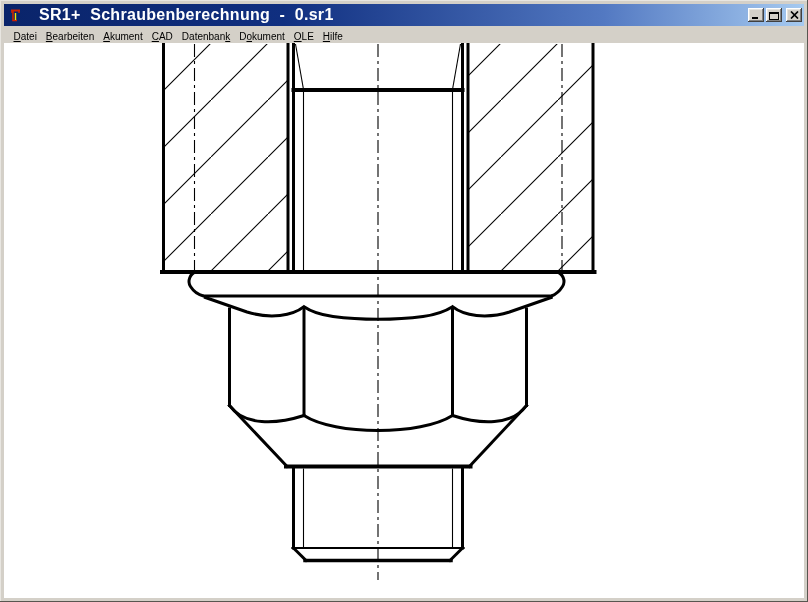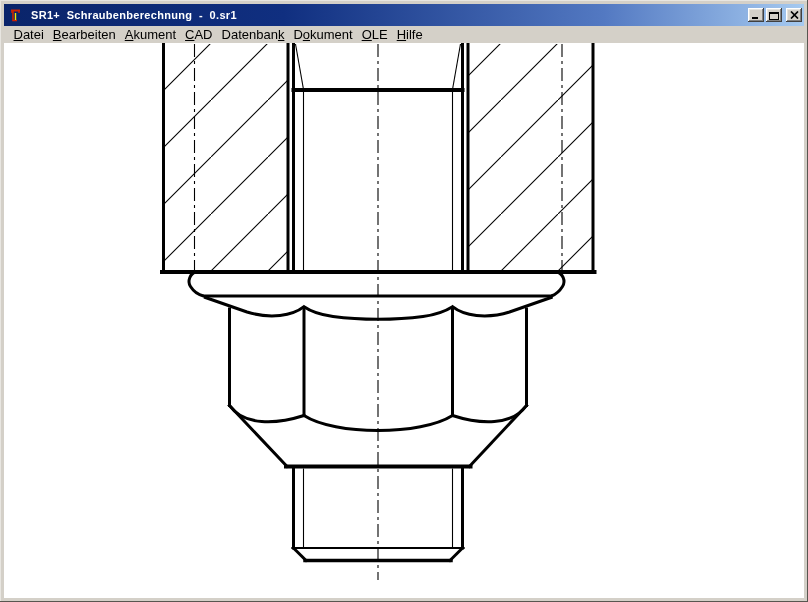--- a/index.html
+++ b/index.html
@@ -16,43 +16,43 @@
     height:22px;
     background:linear-gradient(to right,#0A246A 0%,#102F80 35%,#5379C2 75%,#A6CAF0 100%);
     display:flex;align-items:center;
     padding:0 2px 0 3px;
   }
   .app-icon{width:16px;height:16px;flex:0 0 auto;display:flex;align-items:center;justify-content:center;}
   .title-text{
     flex:1;
     color:#FFFFFF;
     font-weight:bold;
-    font-size:11px;
-    margin-left:8px;
+    font-size:16px;
+    margin-left:16px;
     white-space:pre;
     overflow:hidden;
     letter-spacing:0.3px;
   }
   .win-buttons{display:flex;align-items:center;}
   .win-btn{
     width:16px;height:14px;
     background:#D4D0C8;
     margin-left:2px;
     display:flex;align-items:center;justify-content:center;
     box-shadow: inset -1px -1px 0 #404040, inset 1px 1px 0 #ffffff,
                 inset -2px -2px 0 #808080, inset 2px 2px 0 #e6e4de;
     padding:0;border:0;cursor:default;
   }
   .win-btn.close{margin-left:4px;}
   .win-btn svg{display:block;}
   .menubar{
     height:17px;
     display:flex;align-items:flex-end;
     padding-left:5px;
-    font-size:13px;
+    font-size:10px;
     color:#000;
     background:#D4D0C8;
   }
   .menu-item{padding:1px 4.5px;white-space:nowrap;cursor:default;}
   .menu-item .key{text-decoration:underline;}
   .client{
     background:#FFFFFF;
     height:555px;
     position:relative;
     overflow:hidden;

